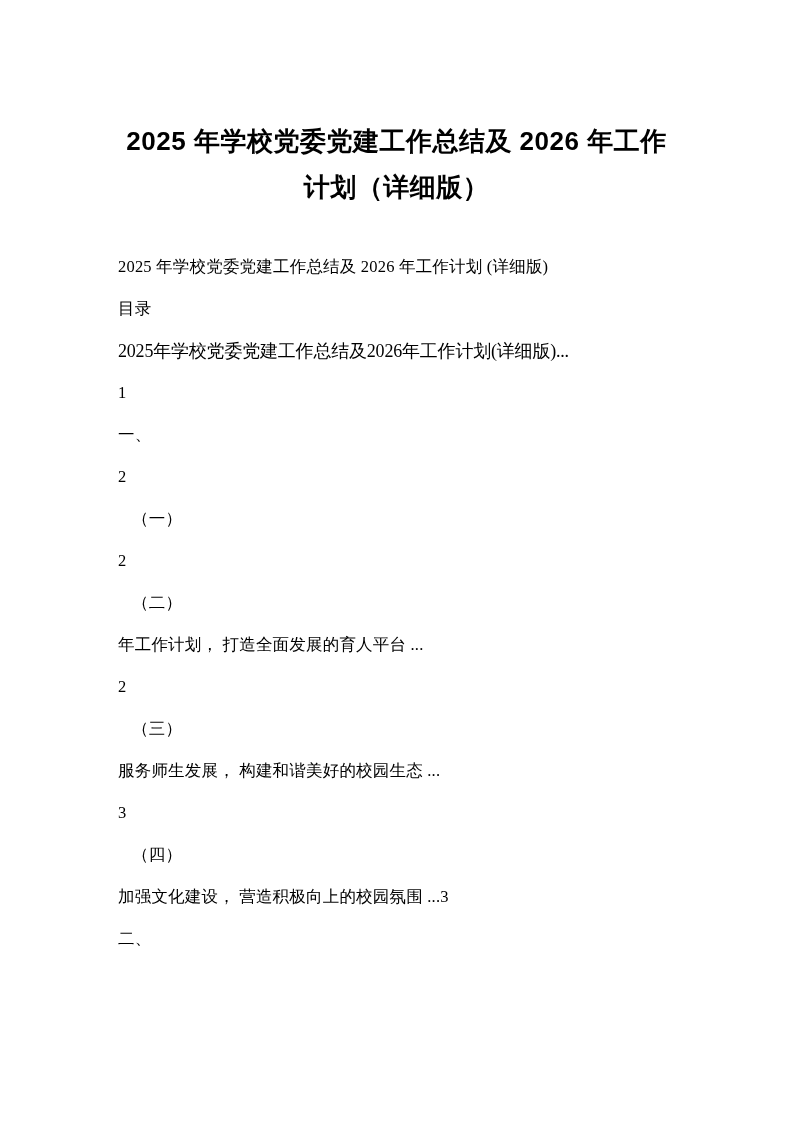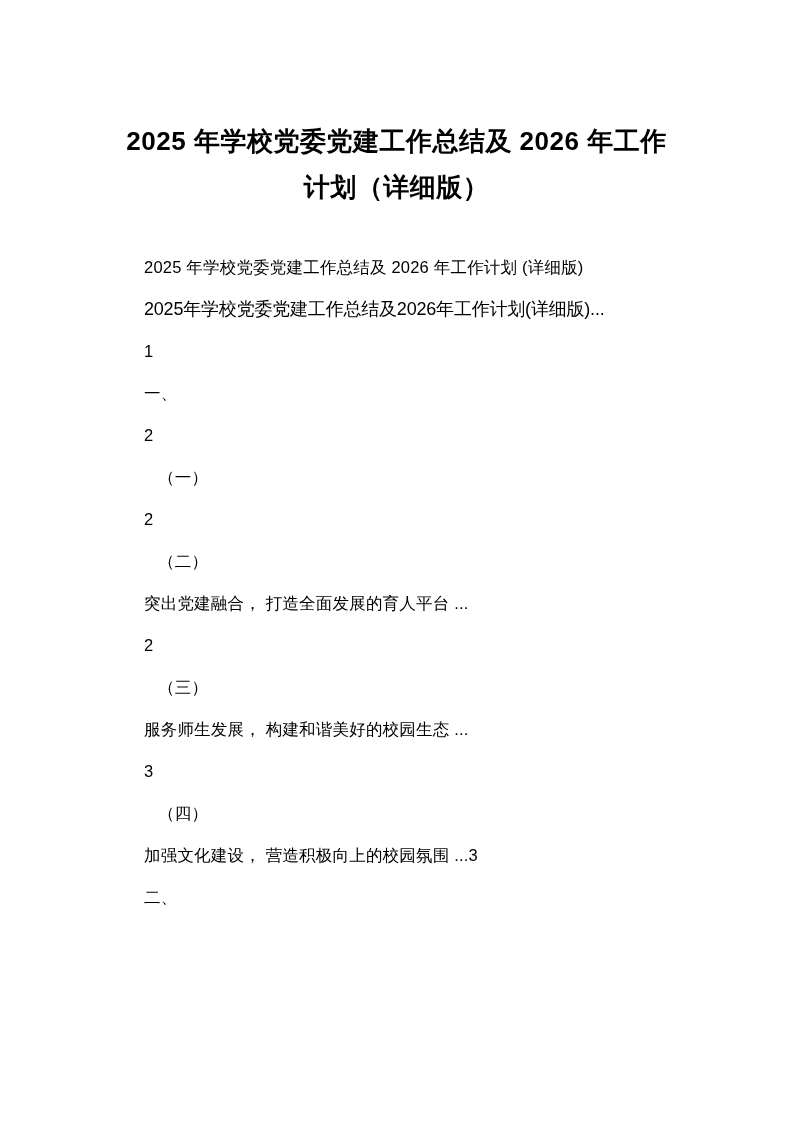--- a/index.html
+++ b/index.html
@@ -28,52 +28,52 @@
     font-size: 26px;
     line-height: 46px;
     text-align: center;
     letter-spacing: 0.5px;
     margin: 22px 0 0 0;
   }
   .body-block {
     margin-top: 36px;
   }
   .line {
-    font-family: Liberation Sans, sans-serif;
+    font-family: Liberation Serif, serif;
     font-size: 16.5px;
     line-height: 42px;
     white-space: pre-wrap;
     letter-spacing: 0.2px;
-    margin-left: 26px;
   }
   .line.indent {
     padding-left: 14px;
   }
   .line.tight {
     font-size: 18px;
     letter-spacing: -0.2px;
   }
 </style>
 </head>
 <body>
 
 <div class="page">
 
   <h1 class="doc-title">2025 年学校党委党建工作总结及 2026 年工作计划（详细版）</h1>
 
   <div class="body-block">
     <div class="line">2025 年学校党委党建工作总结及 2026 年工作计划 (详细版)</div>
+    <div class="line">目录</div>
     <div class="line tight">2025年学校党委党建工作总结及2026年工作计划(详细版)...</div>
     <div class="line">1</div>
     <div class="line">一、</div>
     <div class="line">2</div>
     <div class="line indent">（一）</div>
     <div class="line">2</div>
     <div class="line indent">（二）</div>
-    <div class="line">突出党建融合， 打造全面发展的育人平台 ...</div>
+    <div class="line">年工作计划， 打造全面发展的育人平台 ...</div>
     <div class="line">2</div>
     <div class="line indent">（三）</div>
     <div class="line">服务师生发展， 构建和谐美好的校园生态 ...</div>
     <div class="line">3</div>
     <div class="line indent">（四）</div>
     <div class="line">加强文化建设， 营造积极向上的校园氛围 ...3</div>
     <div class="line">二、</div>
   </div>
 
 </div>

